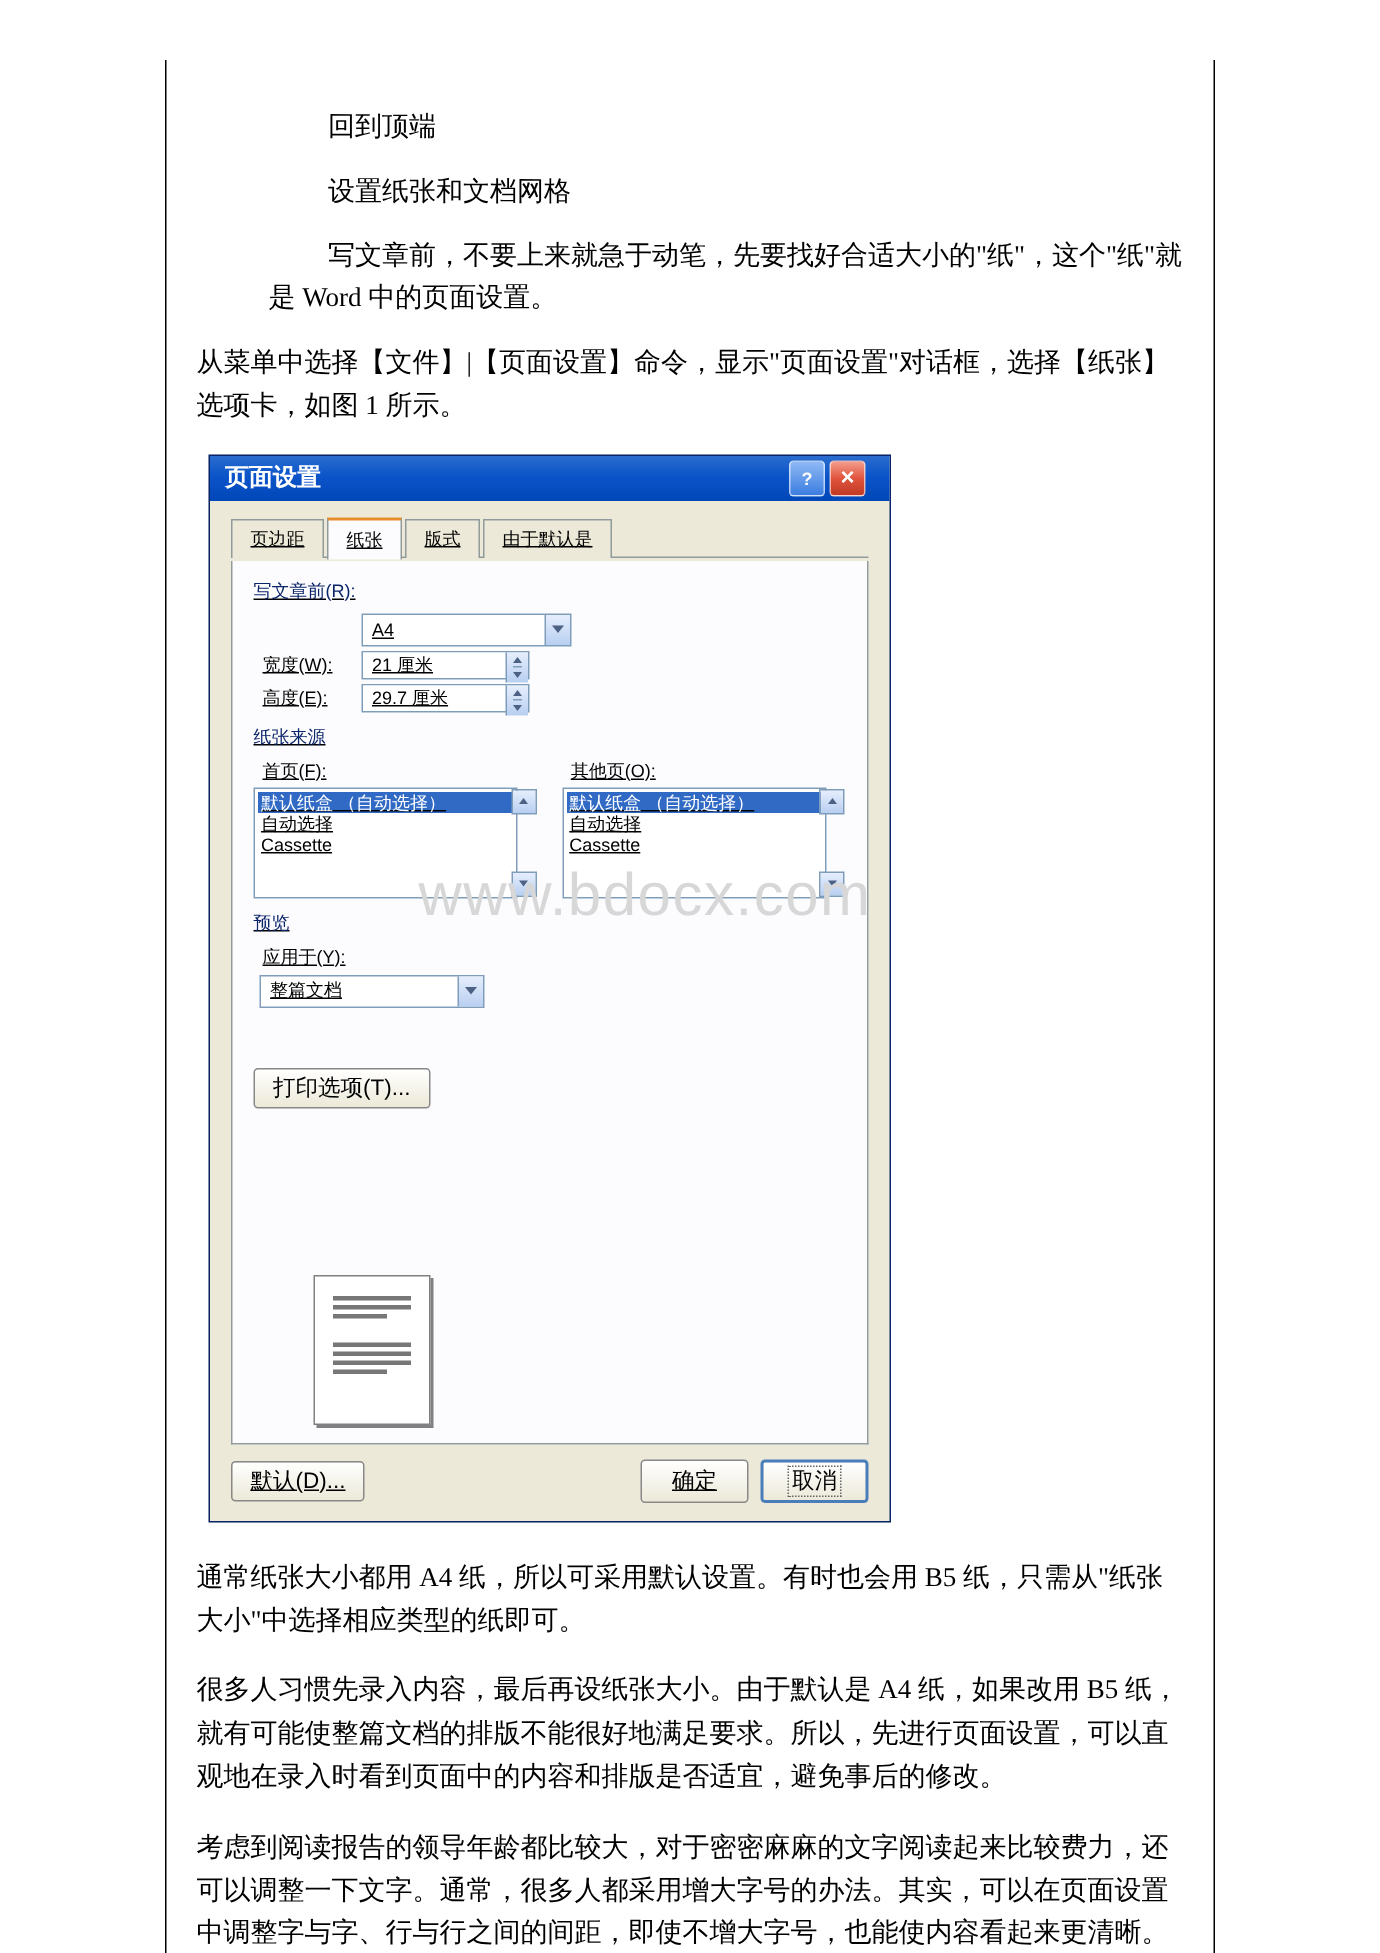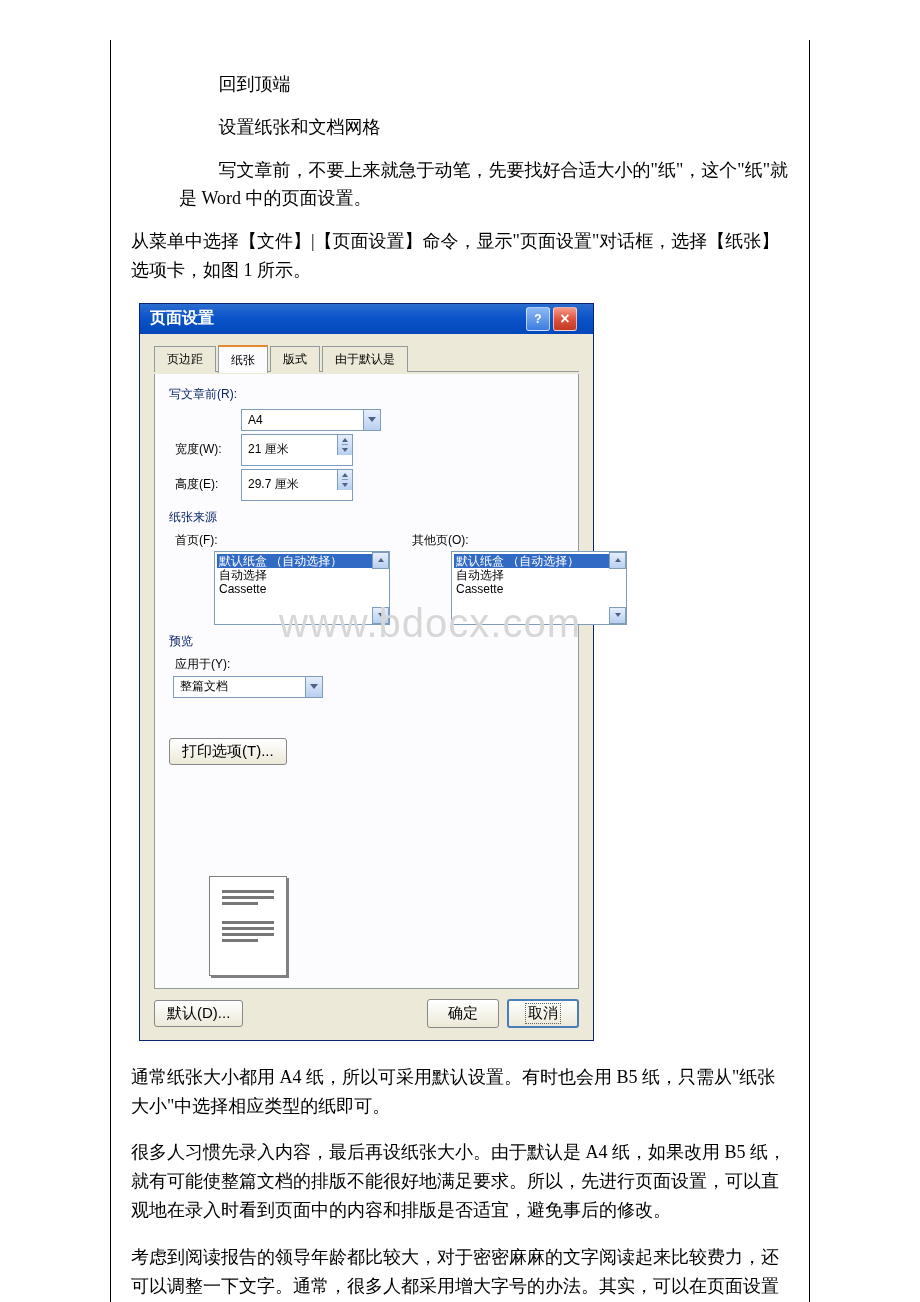--- a/index.html
+++ b/index.html
@@ -58,20 +58,21 @@
     background: linear-gradient(to bottom,#8db8f4,#3c7de0);
     color: #fff;
   }
   .tb-close {
     background: linear-gradient(to bottom,#f49b8b,#e0533c,#c13a24);
     color: #fff;
     font-size: 16px;
   }
   .dialog-body {
     padding: 10px 14px 12px 14px;
+    text-decoration: underline;
   }
   .tab-row {
     display: flex;
     align-items: flex-end;
     border-bottom: 1px solid #919b9c;
     margin-bottom: 2px;
   }
   .tab {
     padding: 4px 12px 4px 12px;
     border: 1px solid #919b9c;
@@ -118,34 +119,34 @@
     width: 17px; height: 20px;
     background: linear-gradient(to bottom,#e6eefc,#b8cff1);
     border-left: 1px solid #7f9db9;
     display: flex; flex-direction: column;
     align-items: center; justify-content: center;
   }
   .combo-btn .arrow-down {
     width:0;height:0;border-left:4px solid transparent;border-right:4px solid transparent;border-top:5px solid #4d6185;
   }
   .spinbox {
-    display:flex; align-items: stretch; height: 32px; width: 112px;
+    display:flex; align-items: stretch; height: 19px; width: 112px;
   }
   .spinbox input {
     border:none; width: 100%; padding: 0 6px; font-size:12px; font-family: inherit;
   }
   .spin-btns { flex-direction: column; }
   .spin-btns .up, .spin-btns .down { flex:1; display:flex;align-items:center;justify-content:center; }
   .spin-btns .up { border-bottom:1px solid #7f9db9; }
   .arrow-up-sm{width:0;height:0;border-left:3px solid transparent;border-right:3px solid transparent;border-bottom:4px solid #4d6185;}
   .arrow-down-sm{width:0;height:0;border-left:3px solid transparent;border-right:3px solid transparent;border-top:4px solid #4d6185;}
 
   .two-col { display:flex; gap: 16px; margin-top: 6px;}
   .col { flex:1; }
-  .list-wrap { position: relative; margin-left: 45px; }
+  .list-wrap { position: relative; }
   .listbox {
     height: 74px; width: 176px; padding: 2px;
     overflow: hidden;
     position: relative;
   }
   .listbox .item { white-space: nowrap; padding: 0 2px; line-height: 14px; font-family: Tahoma, "SimSun", sans-serif;}
   .listbox .item.sel { background:#316ac5; color:#fff; }
   .scroll-ends {
     width: 17px;
     position: absolute;

